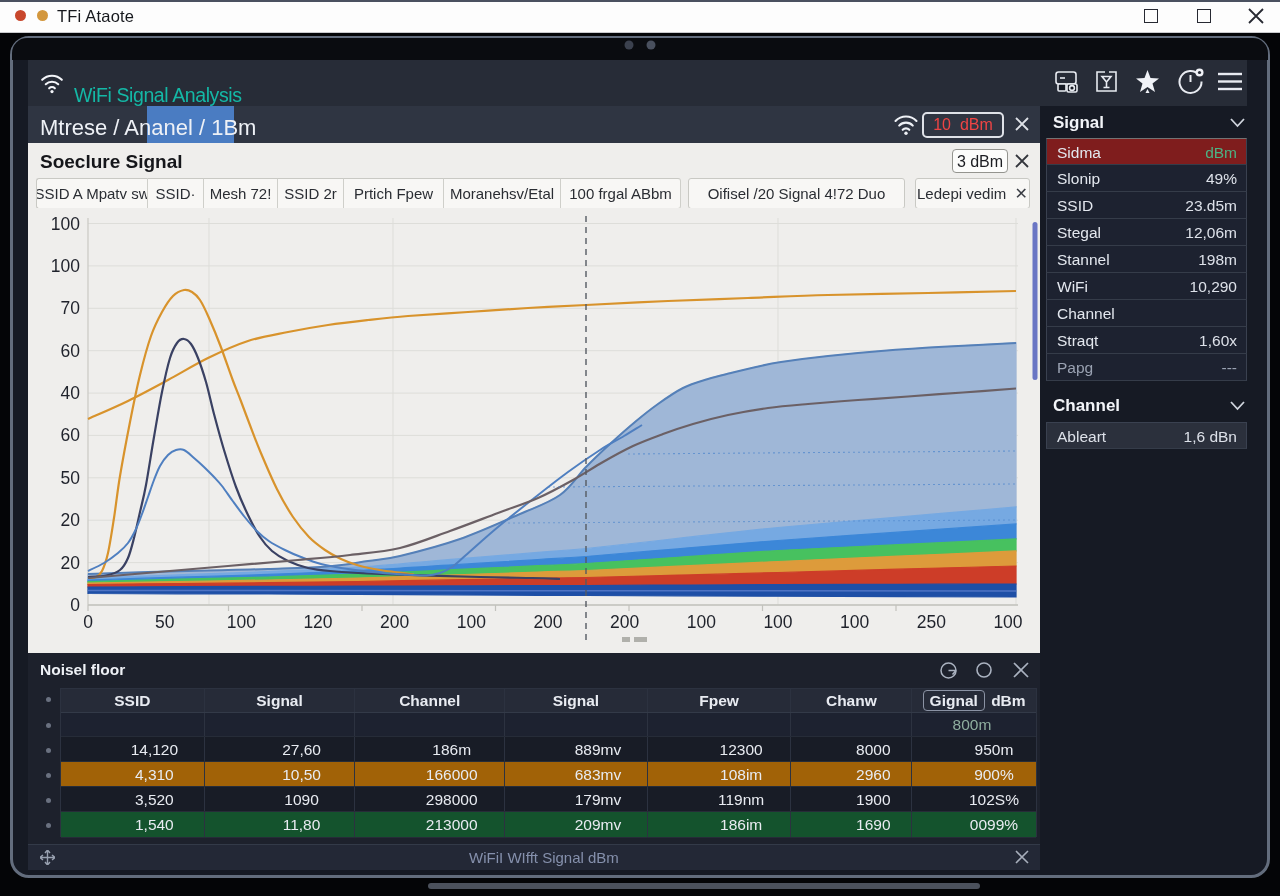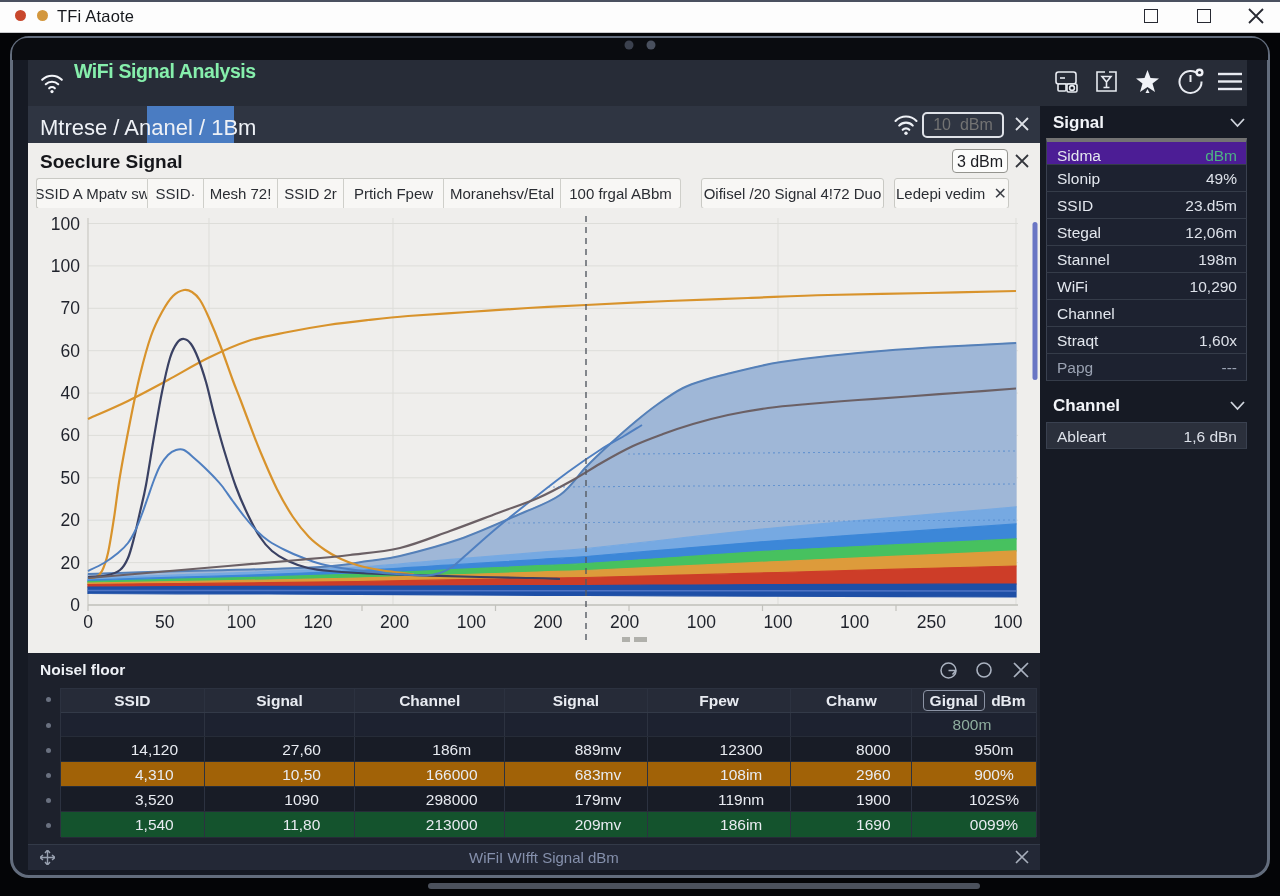--- a/index.html
+++ b/index.html
@@ -8,26 +8,26 @@
 
 #tbar{left:0;top:0;width:1280px;height:33px;background:#fdfdfd;border-top:2px solid #4a5160;border-bottom:1px solid #c9cacd}
 .dot{border-radius:50%;width:11px;height:11px;top:10px}
 #ttl{left:57px;top:7px;font-size:16.5px;color:#16181d;letter-spacing:0.2px}
 .wsq{width:14px;height:14px;border:1.8px solid #272932;top:9px}
 
 #win{left:10px;top:36px;width:1260px;height:842px;background:#161a24;border:3px solid #636d7d;border-radius:19px;overflow:hidden}
 #topstrip{left:12px;top:38px;width:1256px;height:22px;background:#0a0c10;border-radius:15px 15px 0 0}
 
 #hdr{left:28px;top:60px;width:1219px;height:46px;background:#272c37}
-#hdrtitle{left:74px;top:60px;font-size:19.5px;font-weight:bold;color:#86efac;letter-spacing:-0.4px}
+#hdrtitle{left:74px;top:84px;font-size:19.5px;font-weight:normal;color:#14b8a6;letter-spacing:-0.4px}
 
 #crumb{left:28px;top:106px;width:1012px;height:37px;background:#2f3542;color:#eef1f6;font-size:22px}
 #crumb .txt{position:absolute;left:12px;top:9px;z-index:1}
 #crumb .hl{position:absolute;left:119px;top:0;width:87px;height:37px;background:#4a7cc2}
-#inbox{left:922px;top:112px;width:82px;height:26px;border:2px solid #dfe2e8;border-radius:5px;color:#737373;font-size:16px;line-height:22px;text-align:center}
+#inbox{left:922px;top:112px;width:82px;height:26px;border:2px solid #dfe2e8;border-radius:5px;color:#ef4444;font-size:16px;line-height:22px;text-align:center}
 
 #panel{left:28px;top:143px;width:1012px;height:510px;background:#efeeec}
 #ptitle{left:12px;top:8px;font-size:19px;font-weight:bold;color:#15161a}
 #dbm3{left:952px;top:149px;width:56px;height:24px;background:#fcfcfb;border:1.5px solid #94948f;border-radius:4px;text-align:center;line-height:23px;font-size:16px;color:#1c1d22}
 #chips{height:31px;display:flex;font-size:15.5px;color:#2a2d33;align-items:stretch}
 .chip{background:#f8f7f5;border-top:1px solid #c9c9c4;border-bottom:1px solid #c9c9c4;border-right:1px solid #cfcfca;display:flex;align-items:center;justify-content:center;white-space:nowrap;overflow:hidden;font-size:15px}
 .chip:first-child{border-left:1px solid #c9c9c4;border-radius:3px 0 0 3px}
 .chip.sep{border:1px solid #c9c9c4;border-radius:3px;margin-left:9px}
 .xd{color:#3a3d44;font-size:16px}
 
@@ -86,21 +86,21 @@
       <path d="M1,1 L13,13 M13,1 L1,13" stroke="#33353c" stroke-width="1.8"></path>
     </svg>
   <div class="abs" id="chips" style="left:36px;top:178px;position:absolute">
     <div class="chip" style="width:112px">SSID A Mpatv sw</div>
     <div class="chip" style="width:56px">SSID·</div>
     <div class="chip" style="width:74px">Mesh 72!</div>
     <div class="chip" style="width:66px">SSID 2r</div>
     <div class="chip" style="width:100px">Prtich Fpew</div>
     <div class="chip" style="width:117px">Moranehsv/Etal</div>
     <div class="chip" style="width:120px;border-radius:0 3px 3px 0">100 frgal ABbm</div>
-    <div class="chip sep" style="width:183px;margin-left:20px">Oifisel /20 Signal 4!72 Duo</div>
+    <div class="chip sep" style="width:217px;margin-left:7px">Oifisel /20 Signal 4!72 Duo</div>
     <div class="chip sep" style="width:115px;margin-left:10px">Ledepi vedim&nbsp;&nbsp;<span class="xd">✕</span></div>
   </div>
   </div>
   <svg class="abs" style="left:28px;top:208px" width="1012" height="440" viewBox="0 0 1012 440">
   <rect x="0" y="0" width="1012" height="440" fill="#efeeec"></rect>
   <line x1="60" y1="15.5" x2="990" y2="15.5" stroke="#ddddd9" stroke-width="1"></line>
   <line x1="60" y1="57.9" x2="990" y2="57.9" stroke="#ddddd9" stroke-width="1"></line>
   <line x1="60" y1="100.3" x2="990" y2="100.3" stroke="#ddddd9" stroke-width="1"></line>
   <line x1="60" y1="142.7" x2="990" y2="142.7" stroke="#ddddd9" stroke-width="1"></line>
   <line x1="60" y1="185.1" x2="990" y2="185.1" stroke="#ddddd9" stroke-width="1"></line>
@@ -212,21 +212,21 @@
     <g stroke="#e8ebf1" stroke-width="2.4">
       <path d="M0,2 L24,2"></path>
       <path d="M0,9.5 L24,9.5"></path>
       <path d="M0,17 L24,17"></path>
     </g>
   </svg>
   <div class="abs sechdr" style="left:1053px;top:113px">Signal</div>
   <svg class="abs icn" style="left:1230px;top:118px" width="15" height="10">
     <path d="M1,1 L7.5,8 L14,1" stroke="#cfd4dd" stroke-width="1.8" fill="none"></path>
   </svg>
-  <div class="srow" style="top:138px;background:#4c1d95;border-top:4px solid #737373;">
+  <div class="srow" style="top:138px;background:#7f1d1d;border-top:1px solid #737373;">
     <span class="lab" style="color:#e3e7ee">Sidma</span>
     <span class="val"><span style="color:#4db384">dBm</span></span>
   </div>
   <div class="srow" style="top:165px;">
     <span class="lab" style="color:#e3e7ee">Slonip</span>
     <span class="val">49%</span>
   </div>
   <div class="srow" style="top:192px;">
     <span class="lab" style="color:#e3e7ee">SSID</span>
     <span class="val">23.d5m</span>

